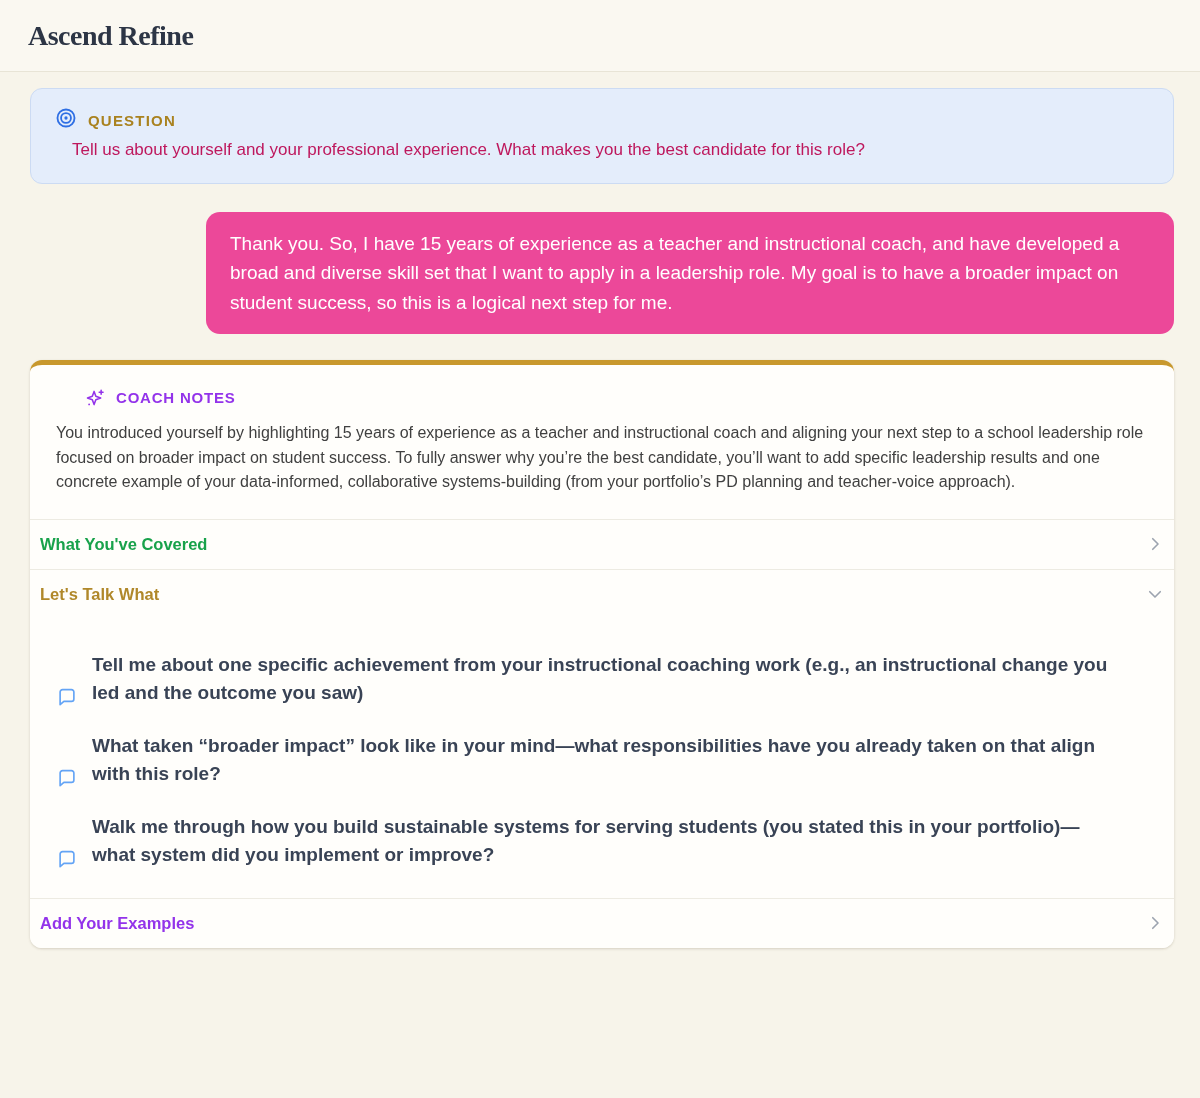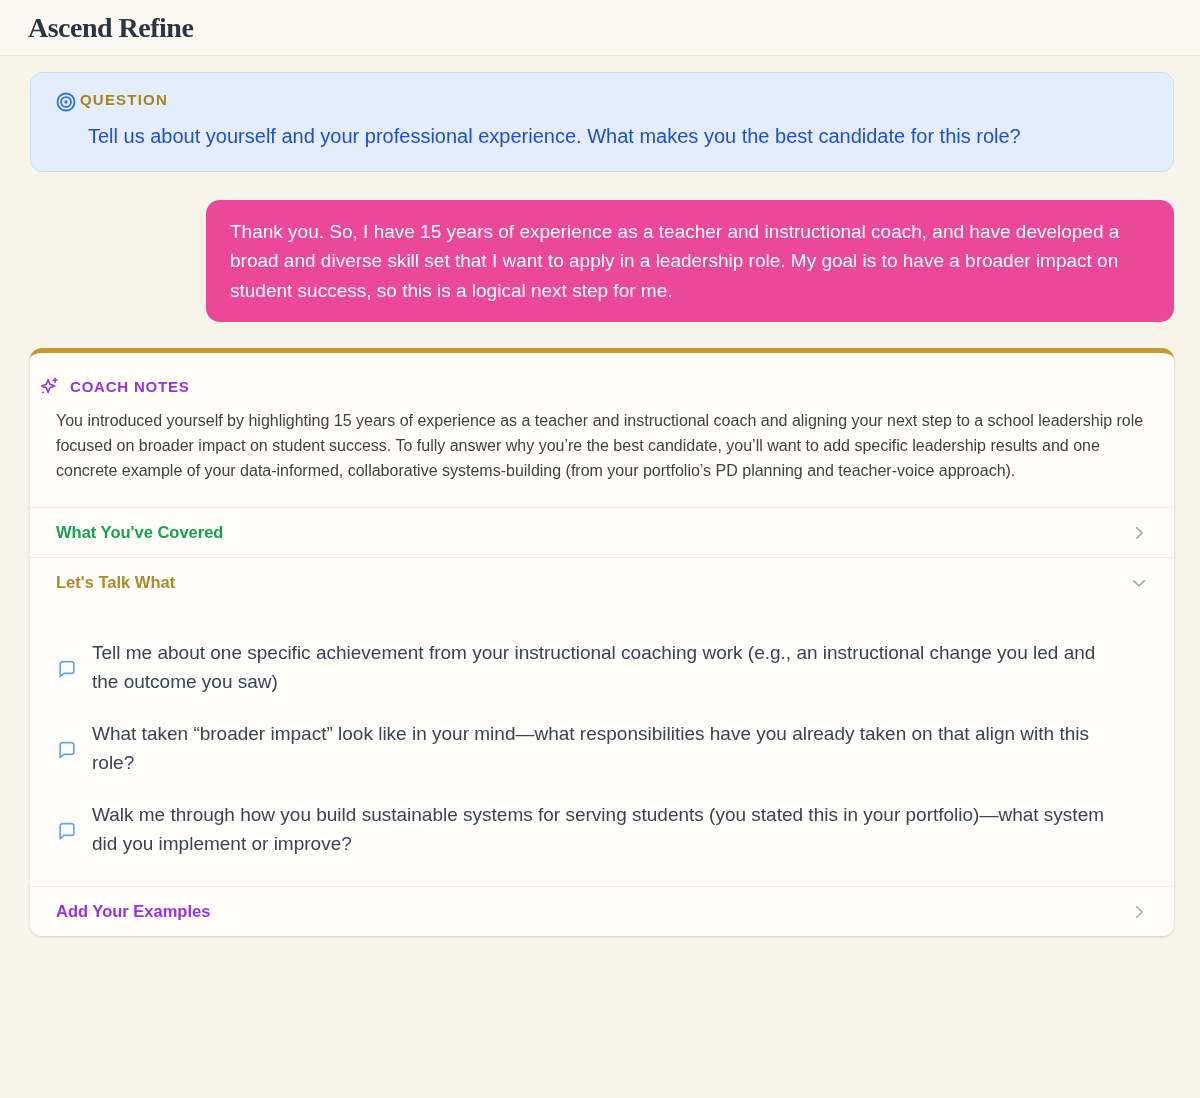--- a/index.html
+++ b/index.html
@@ -6,21 +6,21 @@
   html,body { width:1200px; height:1098px; }
   body {
     background:#f7f4ea;
     font-family:"Liberation Sans", sans-serif;
     color:#394355;
     overflow:hidden;
   }
 
   
   .app-header {
-    height:56px;
+    height:72px;
     background:#faf8f1;
     border-bottom:1px solid #e8e4d6;
     display:flex;
     align-items:center;
     padding:0 28px;
   }
   .app-title {
     font-family:"Liberation Serif", "DejaVu Serif", serif;
     font-weight:bold;
     font-size:28px;
@@ -33,34 +33,34 @@
 
   
   .question-card {
     background:#e4edfb;
     border:1px solid #ccdbf3;
     border-radius:12px;
     padding:18px 24px 20px 24px;
   }
   .question-head {
     display:flex;
-    align-items:flex-start;
-    gap:3px;
+    align-items:flex-end;
+    gap:11px;
   }
   .question-label {
     color:#a9821f;
     font-weight:bold;
     font-size:15px;
     letter-spacing:1.2px;
   }
   .question-text {
-    margin-left:33px;
+    margin-left:17px;
     margin-top:9px;
-    color:#1d4ed8;
-    font-size:20px;
+    color:#be185d;
+    font-size:17px;
     line-height:1.45;
   }
 
   
   .answer-bubble {
     margin:28px 0 0 176px;
     background:#ec4899;
     border-radius:14px;
     padding:17px 24px;
     color:#ffffff;
@@ -74,58 +74,60 @@
     background:#fffefb;
     border-radius:12px;
     border-top:5px solid #c8982d;
     box-shadow:0 1px 3px rgba(90,80,50,0.14), 0 1px 2px rgba(90,80,50,0.08);
     overflow:hidden;
   }
   .coach-head {
     display:flex;
     align-items:center;
     gap:10px;
-    padding:22px 26px 0 8px;
+    padding:22px 26px 0 26px;
+    margin-left:28px;
   }
   .coach-label {
     color:#9333ea;
     font-weight:bold;
     font-size:15px;
     letter-spacing:0.8px;
   }
   .coach-summary {
     padding:12px 26px 24px 26px;
     font-size:16px;
     line-height:1.54;
     color:#404040;
   }
 
   .section-row {
     border-top:1px solid #edebe2;
-    padding:15px 26px;
+    padding:15px 10px;
     display:flex;
     align-items:center;
     justify-content:space-between;
     cursor:pointer;
     background:#fffefb;
   }
   .section-label { font-weight:bold; font-size:16.5px; }
   .label-green  { color:#18a24b; }
   .label-gold   { color:#b0882a; }
   .label-purple { color:#9333ea;text-align:center; }
 
   .talk-items { padding:8px 26px 28px 26px; }
   .talk-item {
     display:flex;
-    align-items:center;
+    align-items:flex-end;
     gap:14px;
     margin-top:24px;
     font-size:19px;
     line-height:1.5;
     color:#394355;
+    font-weight:bold;
   }
   .talk-item .bubble-icon { flex:0 0 auto; margin-top:3px; }
   .talk-item .item-text { max-width:1020px; }
 
   .icon { display:inline-flex; }
 </style>
 </head>
 <body>
 
 <header class="app-header">

